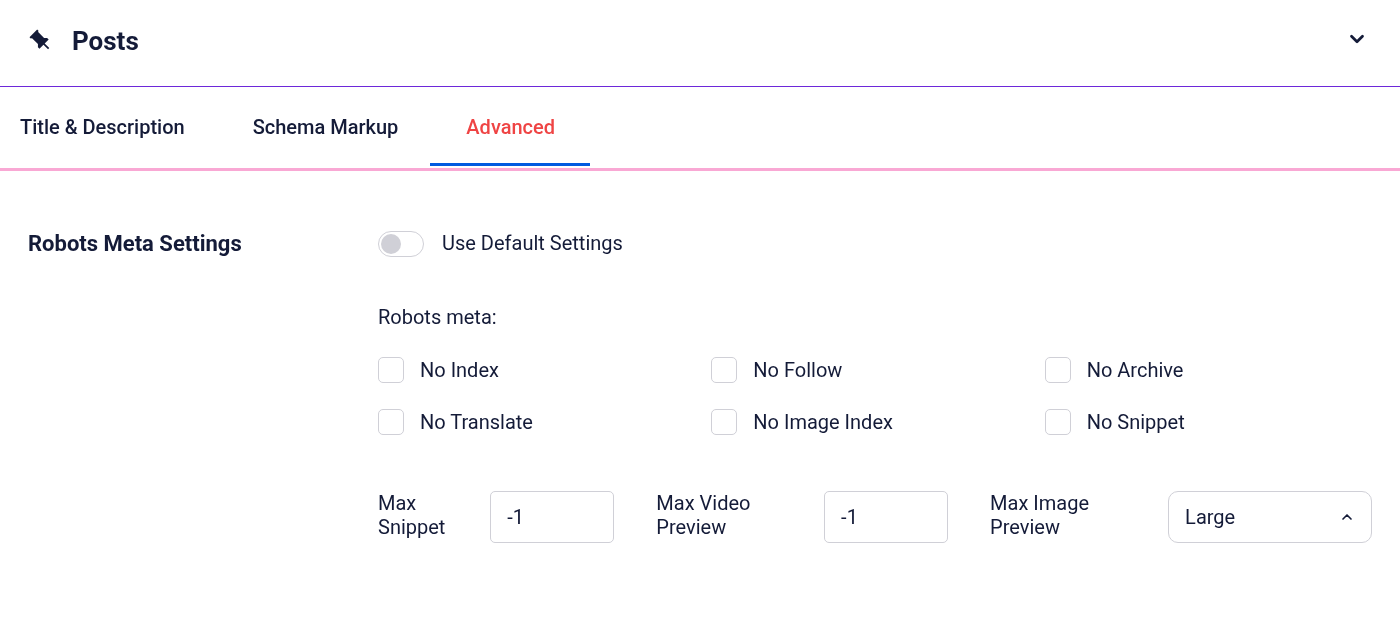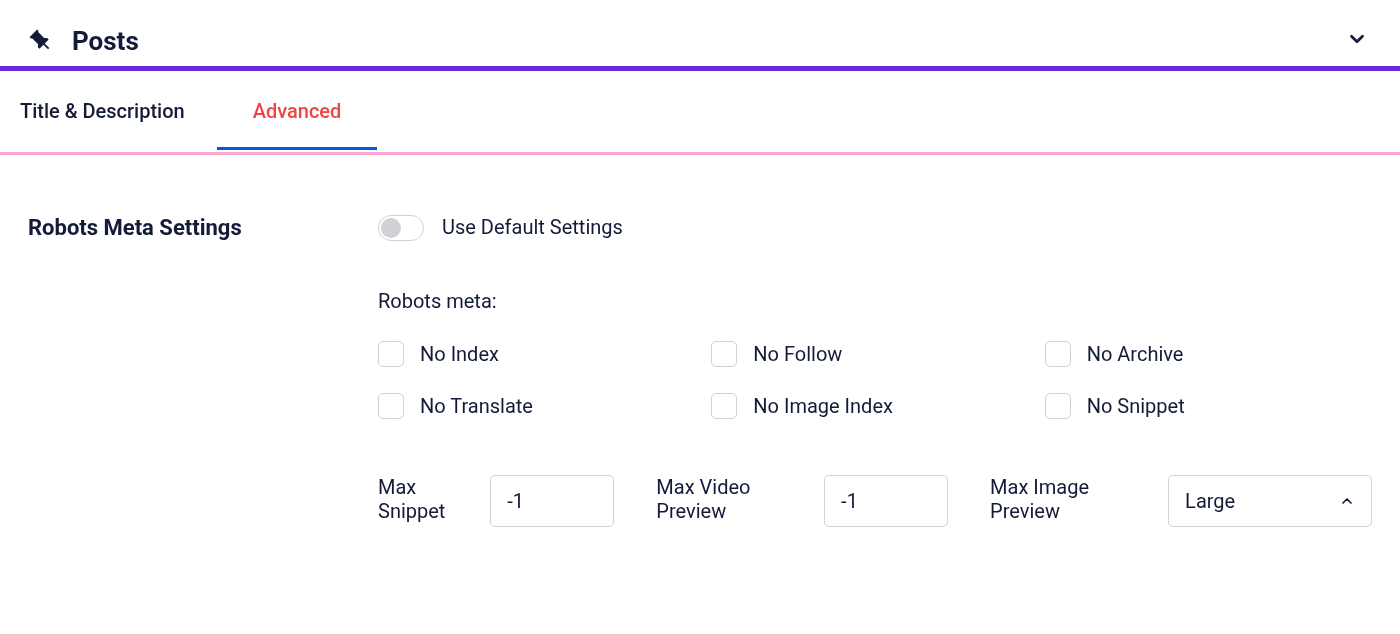--- a/index.html
+++ b/index.html
@@ -10,22 +10,22 @@
     body {
       font-family: -apple-system, BlinkMacSystemFont, "Segoe UI", Roboto, Helvetica, Arial, sans-serif;
       background: #fff;
       color: #141b38;
       width: 1400px;
     }
     .header {
       display: flex;
       align-items: center;
       justify-content: space-between;
-      padding: 24px 28px 8px 28px;
-      border-bottom: 5px solid #6d28d9;
+      padding: 24px 28px 28px 28px;
+      border-bottom: 1px solid #6d28d9;
     }
     .header-left {
       display: flex;
       align-items: center;
       gap: 18px;
     }
     .pin-icon svg {
       display: block;
     }
     .header-title {
@@ -172,21 +172,21 @@
       font-size: 20px;
       padding: 0 16px;
       color: #141b38;
       outline: none;
       font-family: inherit;
     }
     .select-input {
       width: 214px;
       height: 52px;
       border: 1.5px solid #d0d0d7;
-      border-radius: 5px;
+      border-radius: 10px;
       font-size: 20px;
       padding: 16px 16px;
       color: #141b38;
       display: flex;
       align-items: center;
       justify-content: space-between;
       cursor: pointer;
       background: #fff;
     }
     .select-chevron svg {
@@ -207,20 +207,21 @@
   </div>
   <span class="chevron-down">
     <svg width="22" height="22" viewBox="0 0 24 24" fill="none" stroke="#141b38" stroke-width="3" stroke-linecap="round" stroke-linejoin="round">
       <polyline points="6 9 12 15 18 9"></polyline>
     </svg>
   </span>
 </div>
 
 <div class="tabs">
   <div class="tab">Title &amp; Description</div>
+  <div class="tab">Schema Markup</div>
   <div class="tab tab-advanced active">Advanced</div>
 </div>
 
 <div class="content">
   <div class="row">
     <div class="label-col">
       <div class="section-label">Robots Meta Settings</div>
     </div>
     <div class="control-col">
 

